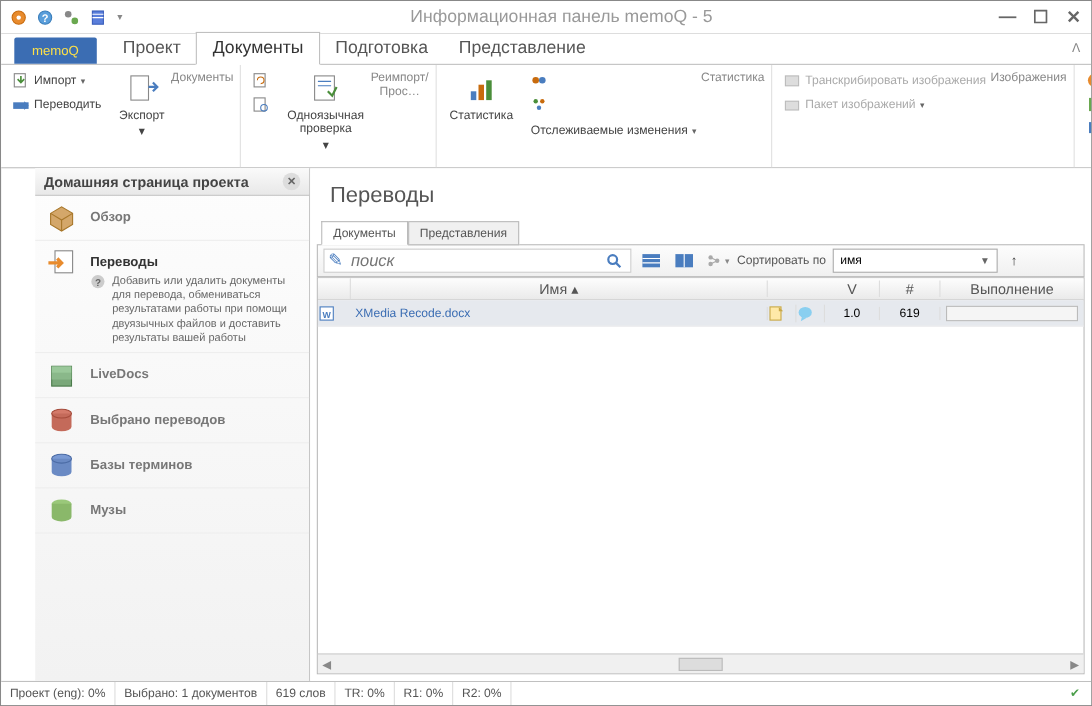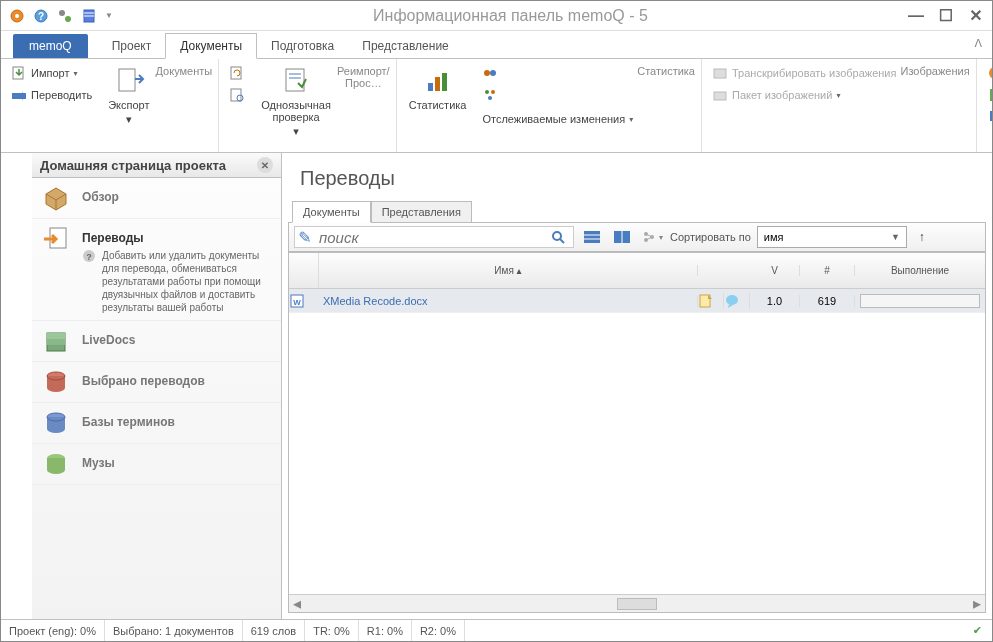--- a/index.html
+++ b/index.html
@@ -6,22 +6,22 @@
 body { background: #fff; width: 993px; height: 642px; overflow: hidden; border: 1px solid #888; }
 
 .titlebar { height: 30px; display: flex; align-items: center; padding: 0 8px; background: #fff; border-bottom: 1px solid #ddd; }
 .titlebar .qat { display: flex; gap: 8px; align-items: center; }
 .titlebar .qat-icon { width: 16px; height: 16px; display: flex; align-items: center; justify-content: center; }
 .titlebar .title { flex: 1; text-align: center; color: #999; font-size: 16px; }
 .titlebar .wincontrols { display: flex; gap: 14px; }
 .titlebar .winbtn { width: 16px; height: 16px; display: flex; align-items: center; justify-content: center; font-weight: bold; color: #666; cursor: default; }
 
 .tabsrow { height: 28px; display: flex; align-items: flex-end; background: #fff; border-bottom: 1px solid #c0c0c0; padding-left: 12px; position: relative; }
-.tab-app { background: #3b6db3; color: #ffffff; padding: 5px 16px; font-size: 12px; border-radius: 2px 2px 0 0; margin-right: 10px; }
-.tab-item { padding: 5px 14px; font-size: 12px; color: #555; cursor: default; }
+.tab-app { background: #3b6db3; color: #fde047; padding: 5px 16px; font-size: 12px; border-radius: 2px 2px 0 0; margin-right: 10px; }
+.tab-item { padding: 5px 14px; font-size: 16px; color: #555; cursor: default; }
 .tab-item.active { border: 1px solid #c0c0c0; border-bottom: 1px solid #fff; background: #fff; color: #333; position: relative; top: 1px; }
 .tabsrow .collapse-arrow { position: absolute; right: 10px; top: 6px; color: #888; font-size: 11px; }
 
 .ribbon { display: flex; height: 94px; background: #fff; border-bottom: 1px solid #c0c0c0; }
 .ribbon-group { border-right: 1px solid #e0e0e0; display: flex; flex-direction: row; padding: 4px 6px 0 6px; }
 .ribbon-group .group-content { flex: 1; display: flex; align-items: flex-start; gap: 6px; }
 .ribbon-group .group-label { text-align: center; font-size: 11px; color: #888; padding: 2px 0; }
 .rbtn-small { display: flex; align-items: center; gap: 4px; padding: 2px 4px; font-size: 11px; color: #444; white-space: nowrap; }
 .rbtn-small .arrow { font-size: 8px; color: #666; }
 .rbtn-large { display: flex; flex-direction: column; align-items: center; gap: 2px; padding: 2px 6px; font-size: 11px; color: #444; text-align: center; }
@@ -49,21 +49,21 @@
 .search-box { flex: 0 0 280px; display: flex; align-items: center; border: 1px solid #ccc; background: #fff; height: 22px; }
 .search-box .pencil { width: 20px; text-align: center; color: #4a7dbf; }
 .search-box input { flex: 1; border: none; outline: none; font-size: 15px; color: #888; font-style: italic; padding: 0 4px; }
 .search-box .mag { width: 22px; text-align: center; color: #4a7dbf; }
 .tb-btn { width: 24px; height: 22px; display: flex; align-items: center; justify-content: center; border: 1px solid transparent; }
 .sort-label { font-size: 11px; color: #555; }
 .sort-select { flex: 1; height: 22px; border: 1px solid #aaa; background: #fff; display: flex; align-items: center; justify-content: space-between; padding: 0 6px; font-size: 11px; max-width: 150px; }
 .up-arrow { width: 18px; text-align: center; font-size: 12px; color: #333; }
 
 .grid { border: 1px solid #bbb; margin: 0 6px 6px 6px; flex: 1; display: flex; flex-direction: column; background: #fff; }
-.grid-header { display: flex; background: linear-gradient(#fdfdfd,#eaeaea); border-bottom: 1px solid #ccc; font-size: 10px; color: #555; height: 36px; align-items: center; }
+.grid-header { display: flex; background: linear-gradient(#fdfdfd,#eaeaea); border-bottom: 1px solid #ccc; font-size: 13px; color: #555; height: 20px; align-items: center; }
 .col-icon { width: 30px; border-right: 1px solid #ddd; height: 100%; }
 .col-name { flex: 1; text-align: center; border-right: 1px solid #ddd; }
 .col-a { width: 26px; border-right: 1px solid #ddd; }
 .col-b { width: 26px; border-right: 1px solid #ddd; }
 .col-v { width: 50px; text-align: center; border-right: 1px solid #ddd; }
 .col-hash { width: 55px; text-align: center; border-right: 1px solid #ddd; }
 .col-prog { width: 130px; text-align: center; }
 .grid-row { display: flex; align-items: center; height: 24px; font-size: 11px; background: #e6e9ee; border-bottom: 1px solid #eee; }
 .grid-row .docname { color: #3b6db3; padding-left: 4px; }
 .doc-ic { width: 30px; text-align: center; }

